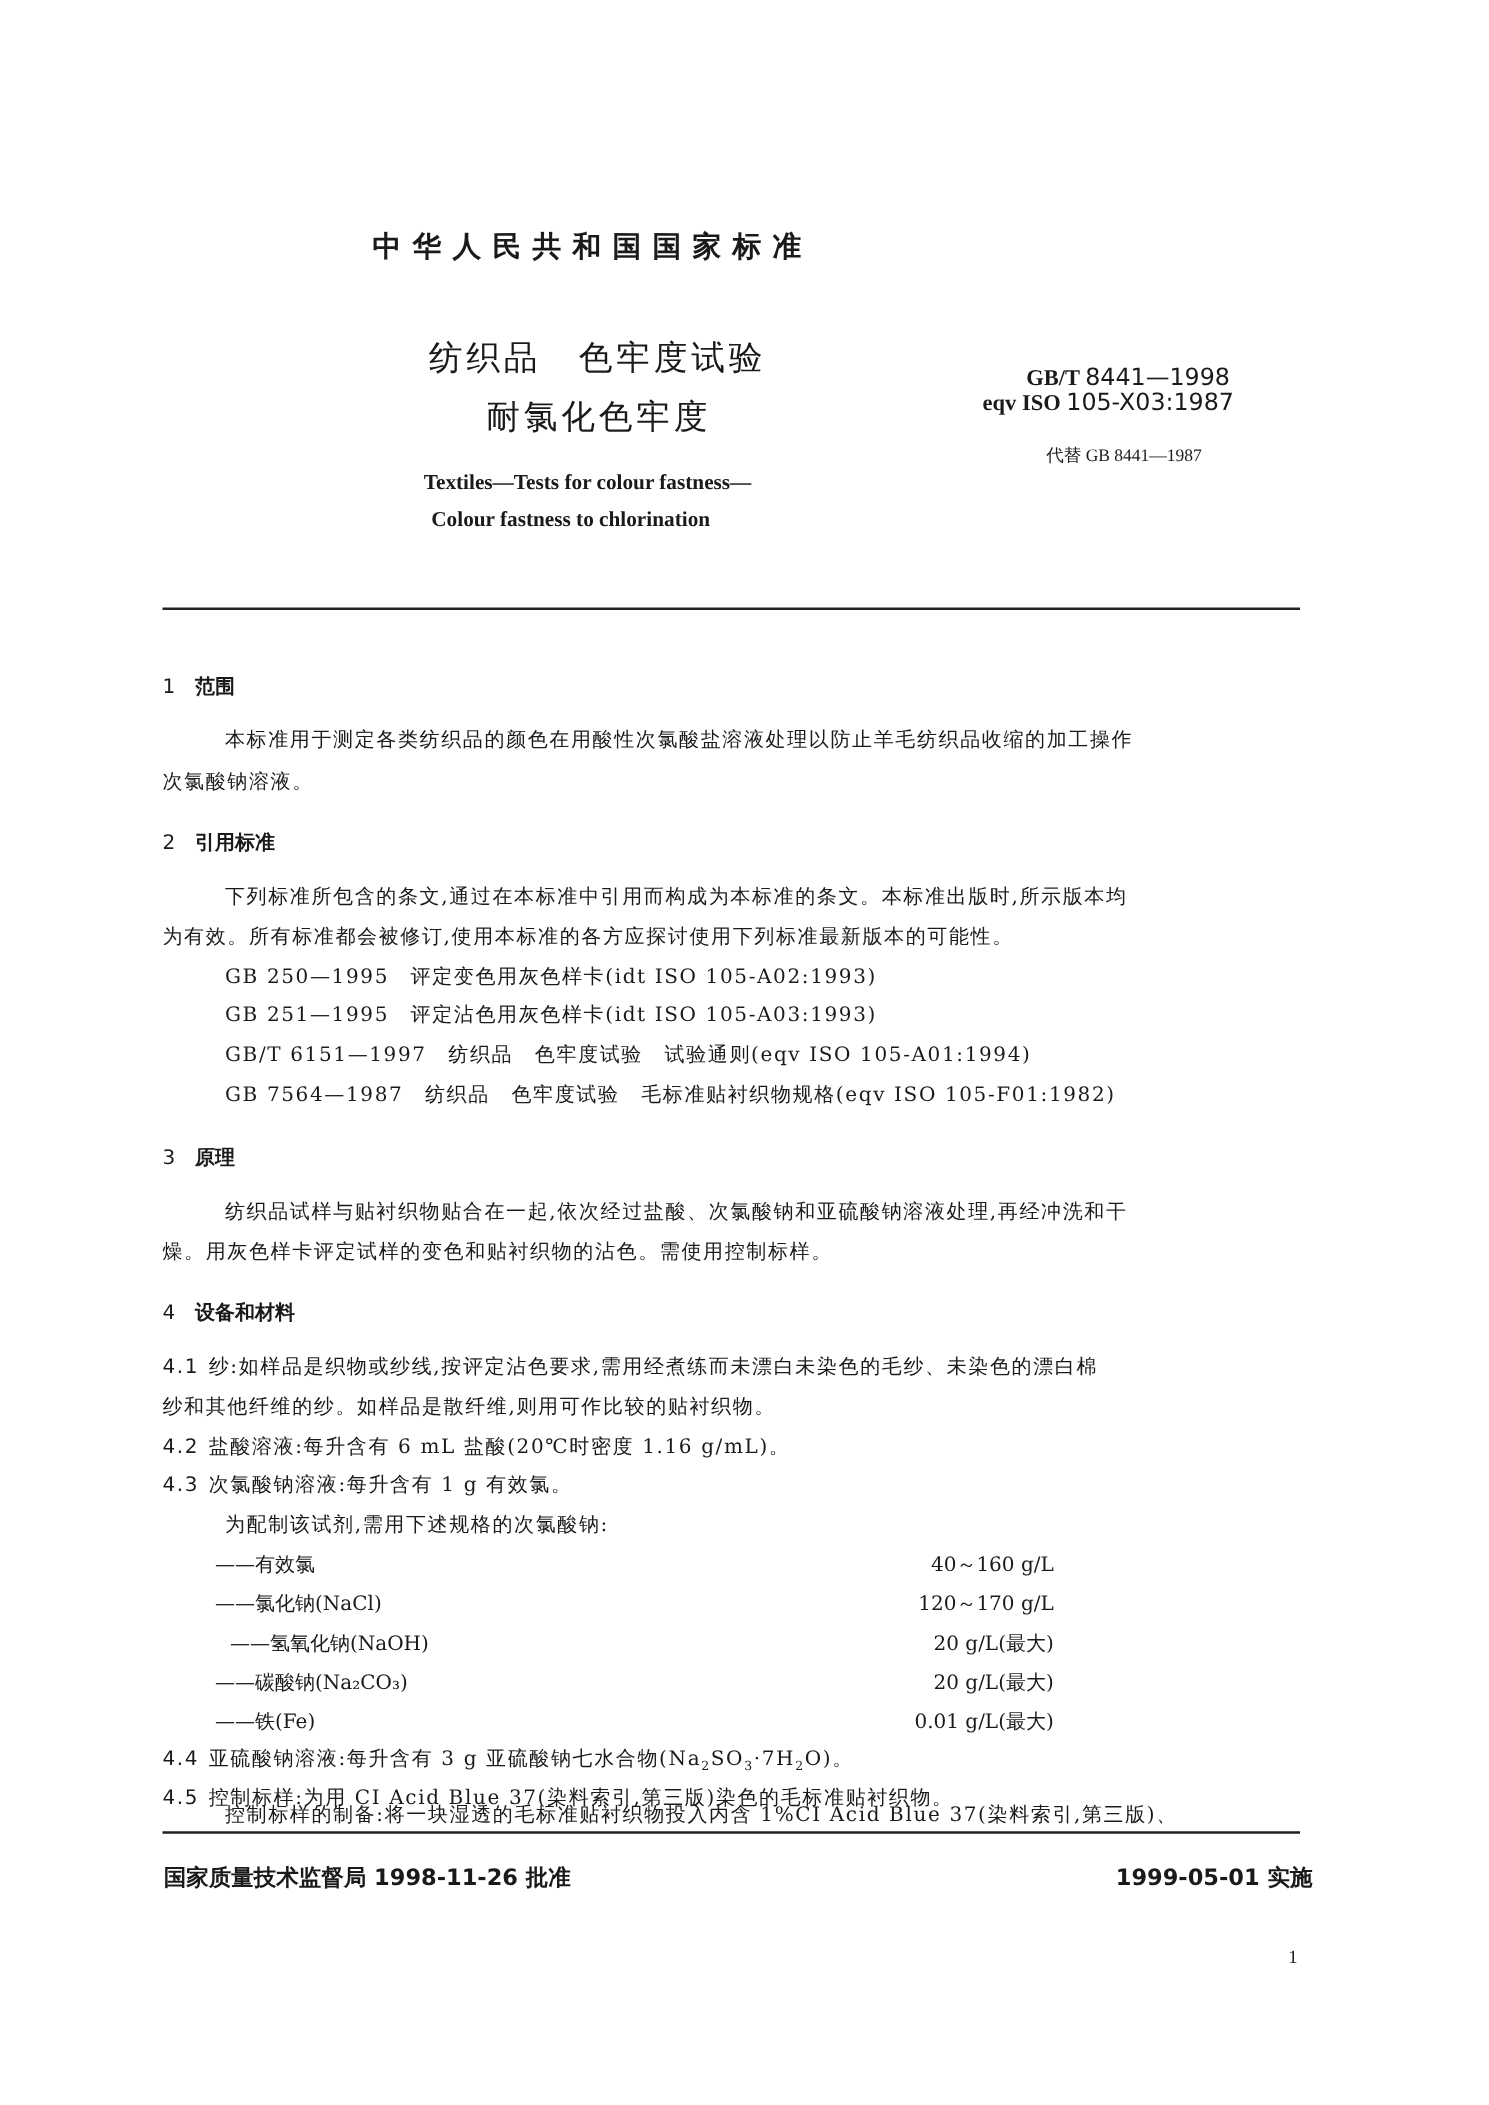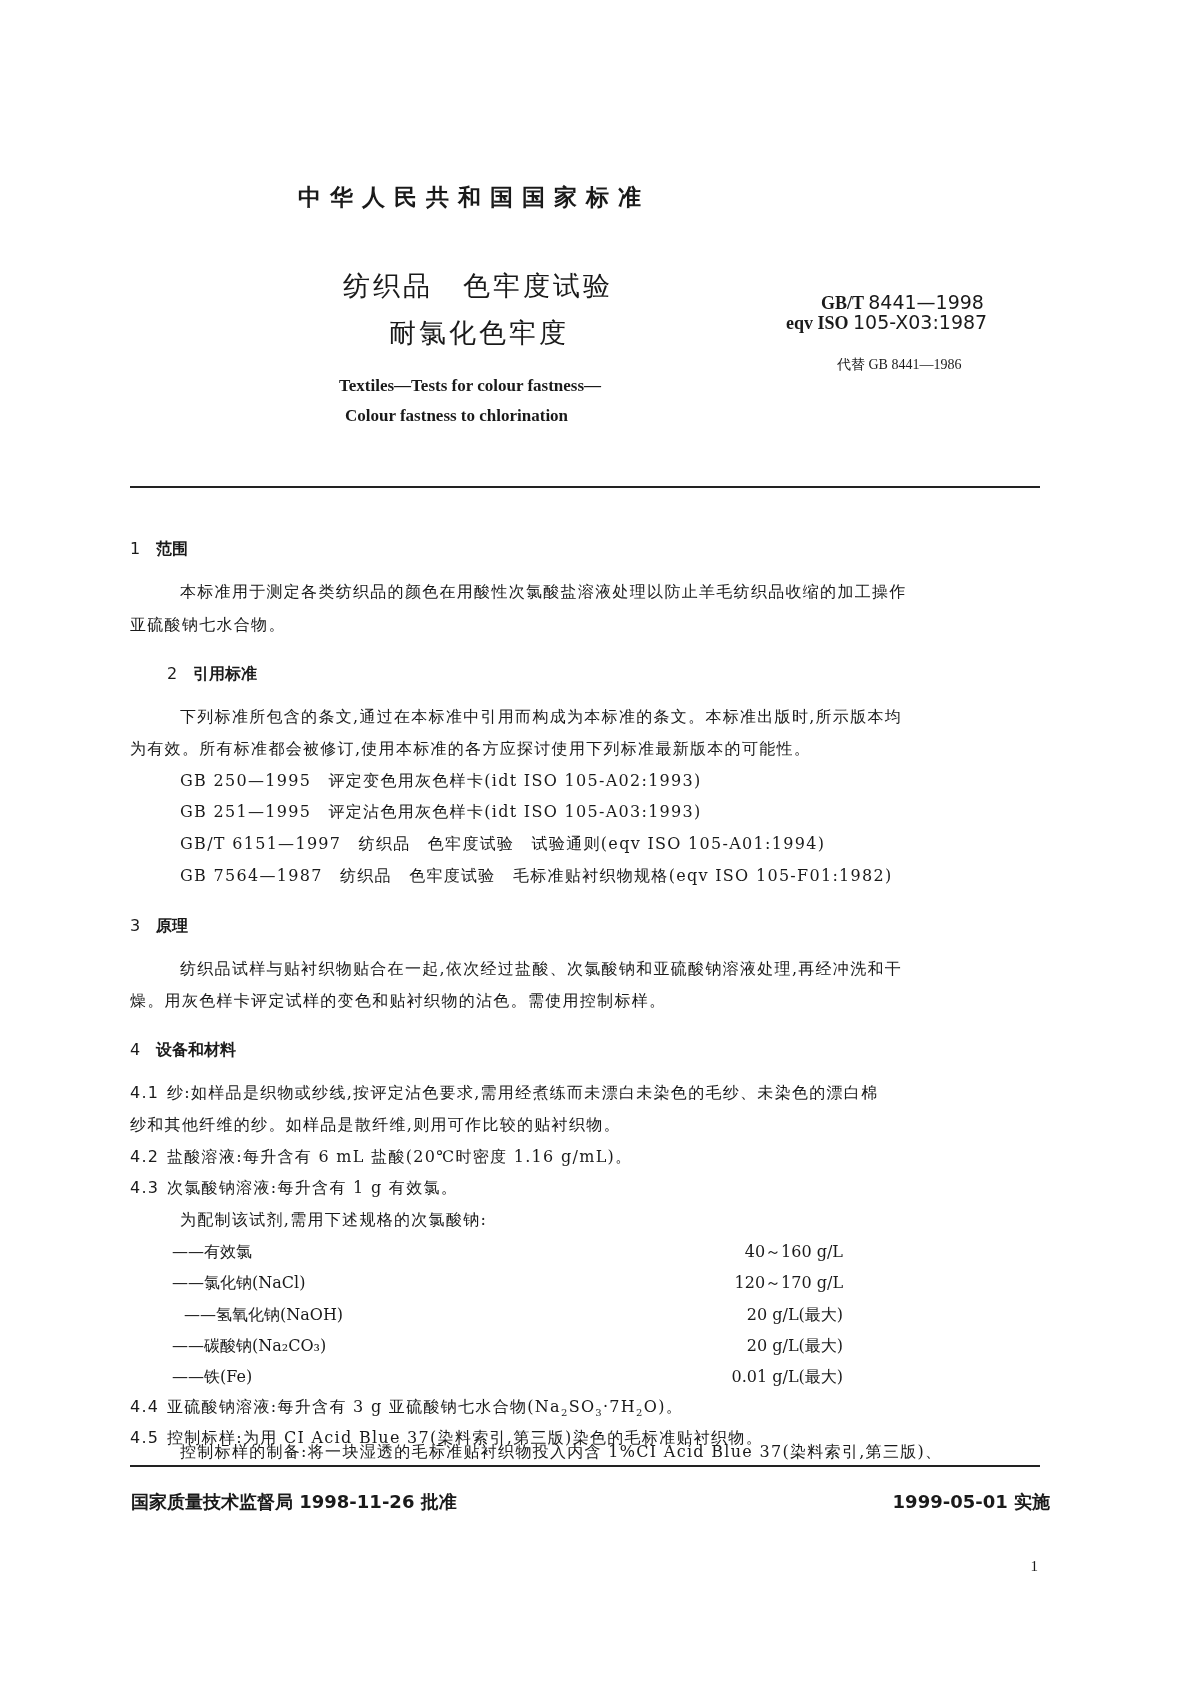--- a/index.html
+++ b/index.html
@@ -50,31 +50,31 @@
 <div class="abs serif title-en title-en2">Colour fastness to chlorination</div>
 
 <div class="abs serif std-code std-code1">
   <span>GB/T</span>
   <span class="num">8441—1998</span>
 </div>
 <div class="abs serif std-code std-code2">
   <span>eqv ISO</span>
   <span class="num">105-X03:1987</span>
 </div>
-<div class="abs serif replaces">代替 GB 8441—1986</div>
+<div class="abs serif replaces">代替 GB 8441—1987</div>
 
 <div class="rule top"></div>
 
 <div class="abs sans h left" style="top:539px;">
   <span class="no">1</span><span>范围</span>
 </div>
 <div class="abs p indent" style="top:582px;">本标准用于测定各类纺织品的颜色在用酸性次氯酸盐溶液处理以防止羊毛纺织品收缩的加工操作</div>
-<div class="abs p left" style="top:615px;">亚硫酸钠七水合物。</div>
+<div class="abs p left" style="top:615px;">次氯酸钠溶液。</div>
 
-<div class="abs sans h left" style="top:664px;margin-left:37px;">
+<div class="abs sans h left" style="top:664px;">
   <span class="no">2</span><span>引用标准</span>
 </div>
 <div class="abs p indent" style="top:707px;">下列标准所包含的条文,通过在本标准中引用而构成为本标准的条文。本标准出版时,所示版本均</div>
 <div class="abs p left" style="top:739px;">为有效。所有标准都会被修订,使用本标准的各方应探讨使用下列标准最新版本的可能性。</div>
 <div class="abs p indent" style="top:771px;">GB 250—1995　评定变色用灰色样卡(idt ISO 105-A02:1993)</div>
 <div class="abs p indent" style="top:802px;">GB 251—1995　评定沾色用灰色样卡(idt ISO 105-A03:1993)</div>
 <div class="abs p indent" style="top:834px;">GB/T 6151—1997　纺织品　色牢度试验　试验通则(eqv ISO 105-A01:1994)</div>
 <div class="abs p indent" style="top:866px;">GB 7564—1987　纺织品　色牢度试验　毛标准贴衬织物规格(eqv ISO 105-F01:1982)</div>
 
 <div class="abs sans h left" style="top:916px;">

